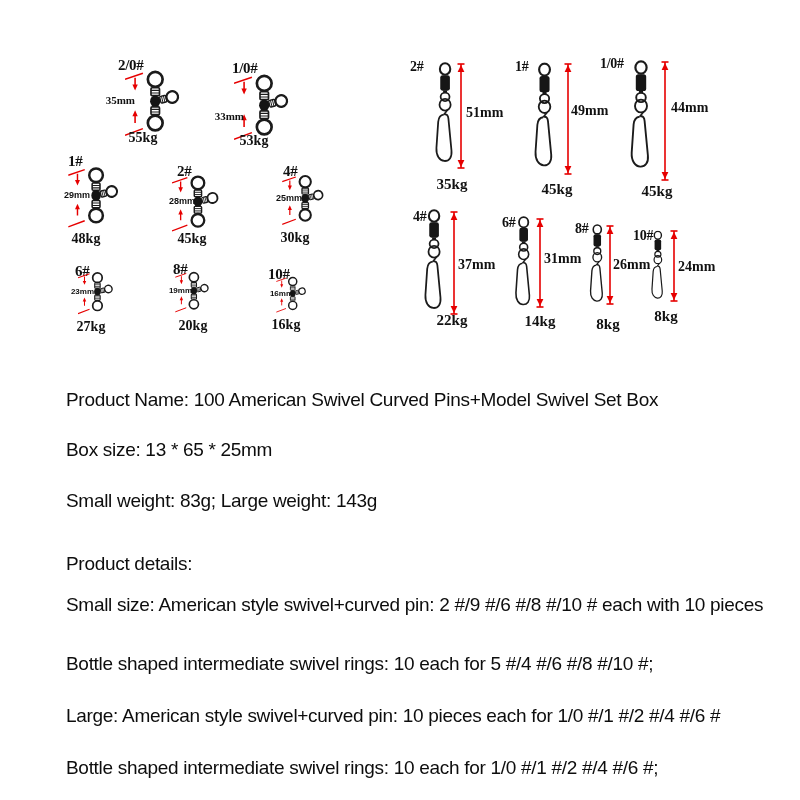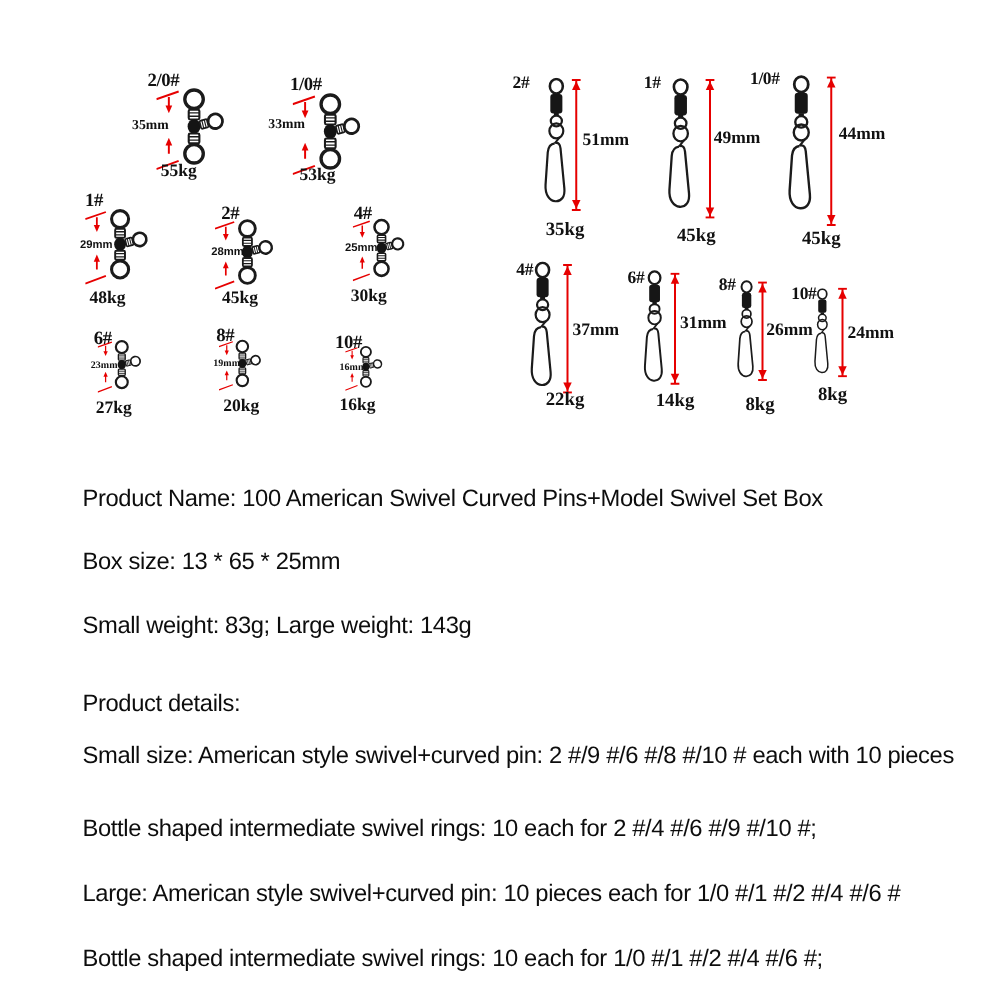--- a/index.html
+++ b/index.html
@@ -8,21 +8,21 @@
   .item{position:absolute;}
   .item *{position:absolute;white-space:nowrap;}
   .sz{font-weight:bold;font-size:15px;letter-spacing:-0.3px;}
   .snap-group .sz{font-size:14px;}
   .kg{font-weight:600;font-size:14px;width:60px;text-align:center;}
   .snap-group .kg{font-size:15px;}
   .mm-s{font-family:Liberation Serif, serif;font-weight:bold;font-size:11px;
         width:52px;text-align:right;}
   .mm-xs{font-family:"Liberation Sans",sans-serif;font-weight:600;font-size:9px;
         width:44px;text-align:right;}
-  .mm-xxs{font-family:Liberation Serif, serif;font-weight:600;font-size:8px;
+  .mm-xxs{font-family:Liberation Sans, sans-serif;font-weight:600;font-size:8px;
         width:42px;text-align:right;}
   .mm-r{font-weight:600;font-size:14px;}
   svg{display:block;}
   .details{position:absolute;left:66px;top:0;width:730px;}
   .dline{position:absolute;left:0;font-family:"Liberation Sans",sans-serif;
          font-size:19px;letter-spacing:-0.3px;color:#0d0d0d;}
 </style>
 </head>
 <body>
 
@@ -82,21 +82,21 @@
         </svg>
       <span class="mm-s" style="left:-5px;top:43px">35mm</span>
       <span class="kg" style="left:25px;top:79px">55kg</span>
     </div>
 
     <div class="item" style="left:200px;top:20px;width:100px;height:100px">
       <span class="sz" style="left:32px;top:7px">1/0#</span>
       <svg style="left:34px;top:20px" width="56" height="70" viewBox="0 0 50 62">
           <use href="#tw-sym"></use>
         </svg>
-      <span class="mm-s" style="left:-8px;top:40px">33mm</span>
+      <span class="mm-s" style="left:-8px;top:57px">33mm</span>
       <span class="kg" style="left:24px;top:80px">53kg</span>
     </div>
 
     <div class="item" style="left:58px;top:118px;width:96px;height:96px">
       <span class="sz" style="left:10px;top:2px">1#</span>
       <svg style="left:10px;top:15px" width="52" height="64" viewBox="0 0 50 62">
           <use href="#tw-sym"></use>
         </svg>
       <span class="mm-xs" style="left:-12px;top:39px">29mm</span>
       <span class="kg" style="left:-2px;top:80px">48kg</span>
@@ -262,18 +262,18 @@
       <span class="kg" style="left:13px;top:83px">8kg</span>
     </div>
   </div>
 
   <div class="details">
     <div class="dline" style="top:356px">Product Name: 100 American Swivel Curved Pins+Model Swivel Set Box</div>
     <div class="dline" style="top:406px">Box size: 13 * 65 * 25mm</div>
     <div class="dline" style="top:457px">Small weight: 83g; Large weight: 143g</div>
     <div class="dline" style="top:520px">Product details:</div>
     <div class="dline" style="top:561px">Small size: American style swivel+curved pin: 2 #/9 #/6 #/8 #/10 # each with 10 pieces</div>
-    <div class="dline" style="top:620px">Bottle shaped intermediate swivel rings: 10 each for 2 #/4 #/6 #/9 #/10 #;</div>
+    <div class="dline" style="top:620px">Bottle shaped intermediate swivel rings: 10 each for 5 #/4 #/6 #/8 #/10 #;</div>
     <div class="dline" style="top:672px">Large: American style swivel+curved pin: 10 pieces each for 1/0 #/1 #/2 #/4 #/6 #</div>
     <div class="dline" style="top:724px">Bottle shaped intermediate swivel rings: 10 each for 1/0 #/1 #/2 #/4 #/6 #;</div>
   </div>
 
 </div>
 
 </body></html>

